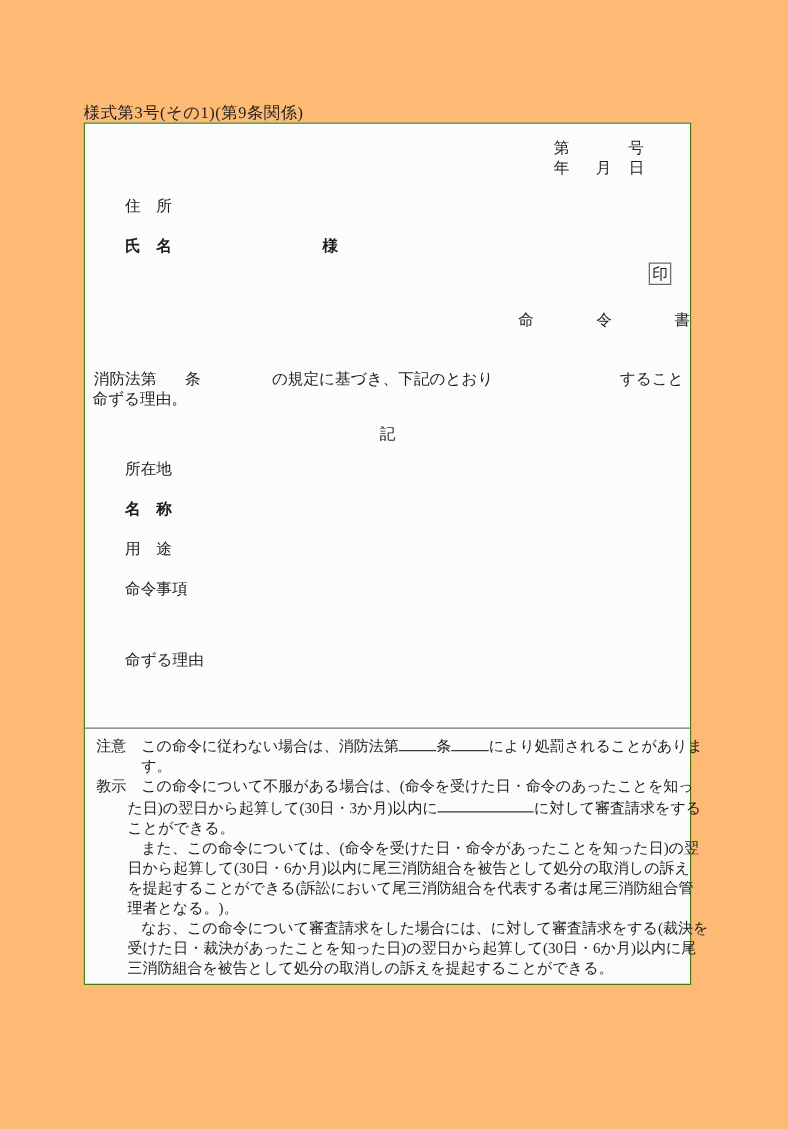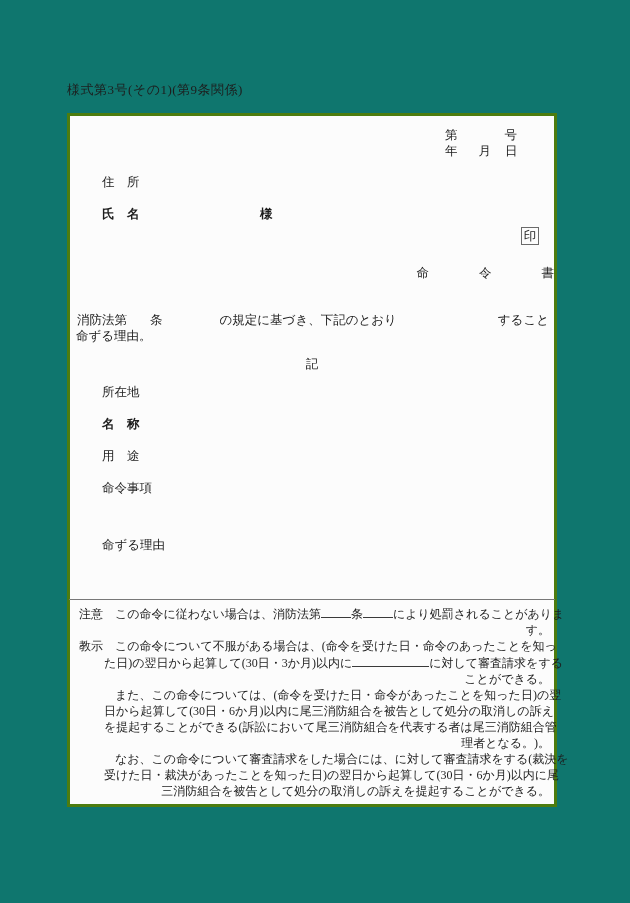--- a/index.html
+++ b/index.html
@@ -1,24 +1,24 @@
 <!DOCTYPE html>
 <html><head>
 <meta charset="utf-8">
 <style>
   html, body { margin:0; padding:0; background:#fcfcfc; }
   .page {
-    position:relative; width:630px; height:903px; background:#0f766e;
+    position:relative; width:630px; height:903px; background:#fdba74;
     font-family:"Liberation Serif","DejaVu Serif",serif; color:#1d1d1d;
     overflow:hidden;
   }
   .style-no { position:absolute; left:67px; top:81px; font-size:13px; letter-spacing:0.5px; }
   .frame {
-    position:absolute; left:67px; top:113px; width:484px; height:688px;
-    border:3px solid #4d7c0f; background:#fcfcfc;
+    position:absolute; left:67px; top:98px; width:484px; height:688px;
+    border:1px solid #4d7c0f; background:#fcfcfc;
   }
   .frame > div { font-size:12.5px; }
   .docno   { position:absolute; left:375px; top:11px; }
   .docno .gap-no { margin-left:47px; }
   .dateline{ position:absolute; left:375px; top:27px; }
   .dateline .gap-m { margin-left:21px; }
   .dateline .gap-d { margin-left:14px; }
   .addr    { position:absolute; left:32px; top:58px; }
   .namerow { position:absolute; left:32px; top:90px; width:300px;font-weight:bold; }
   .namerow .sama { position:absolute; left:158px; top:0; }
@@ -35,21 +35,21 @@
   .legal2 { position:absolute; left:6px; top:212px; }
   .ki { position:absolute; left:0; right:0; top:240px; text-align:center; }
   .fld { position:absolute; left:32px; }
   .fld-0 { top:268px; } .fld-1 { top:300px;font-weight:bold; } .fld-2 { top:332px; }
   .fld-3 { top:364px; } .fld-4 { top:421px; }
   .divider { position:absolute; left:-1px; right:-1px; top:483px; border-top:1px solid #787878; height:0; }
   .notice {
     position:absolute; left:9px; right:4px; top:489px;
     font-size:12px !important; line-height:16px;
   }
-  .nl { white-space:nowrap; font-size:12px;text-align:right; }
+  .nl { white-space:nowrap; font-size:12px; }
   .nlabel { margin-right:12px; }
   .ind-a { padding-left:36px; }
   .ind-b { padding-left:25px; }
   .blank {
     display:inline-block; border-bottom:1px solid #3a3a3a;
     height:12px; vertical-align:baseline;
   }
   .w30 { width:30px; } .w77 { width:77px; }
 </style>
 </head>

